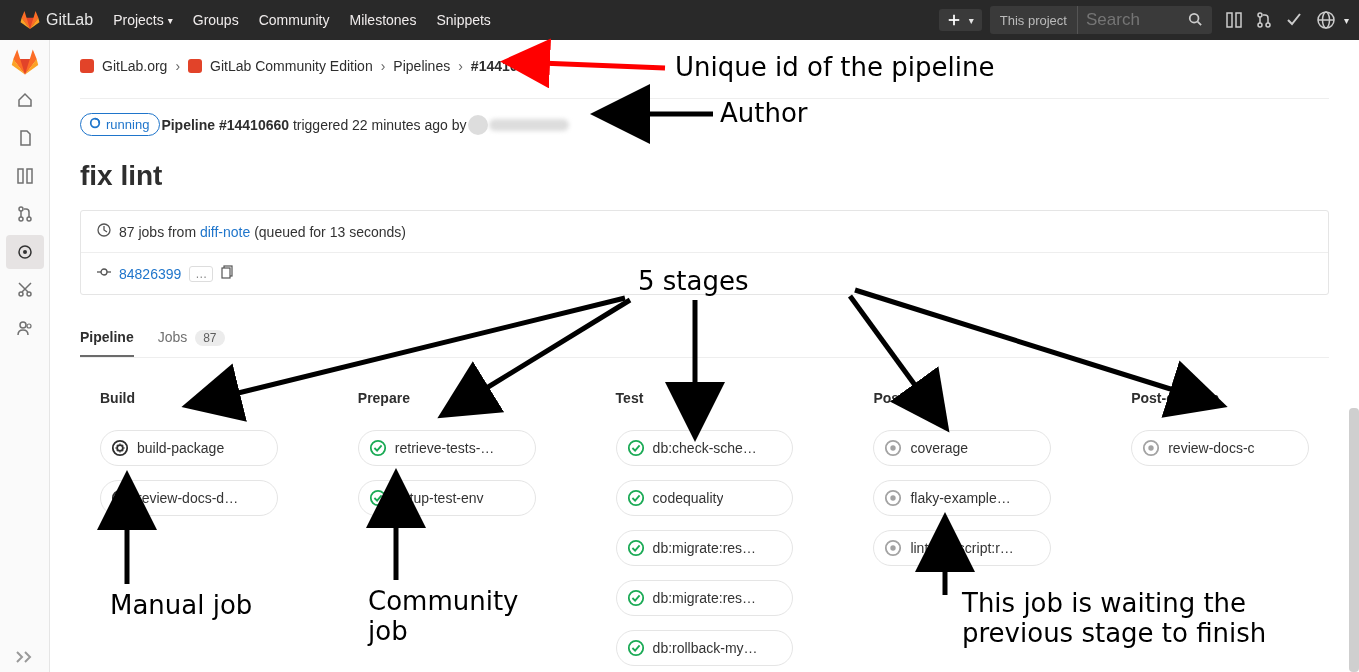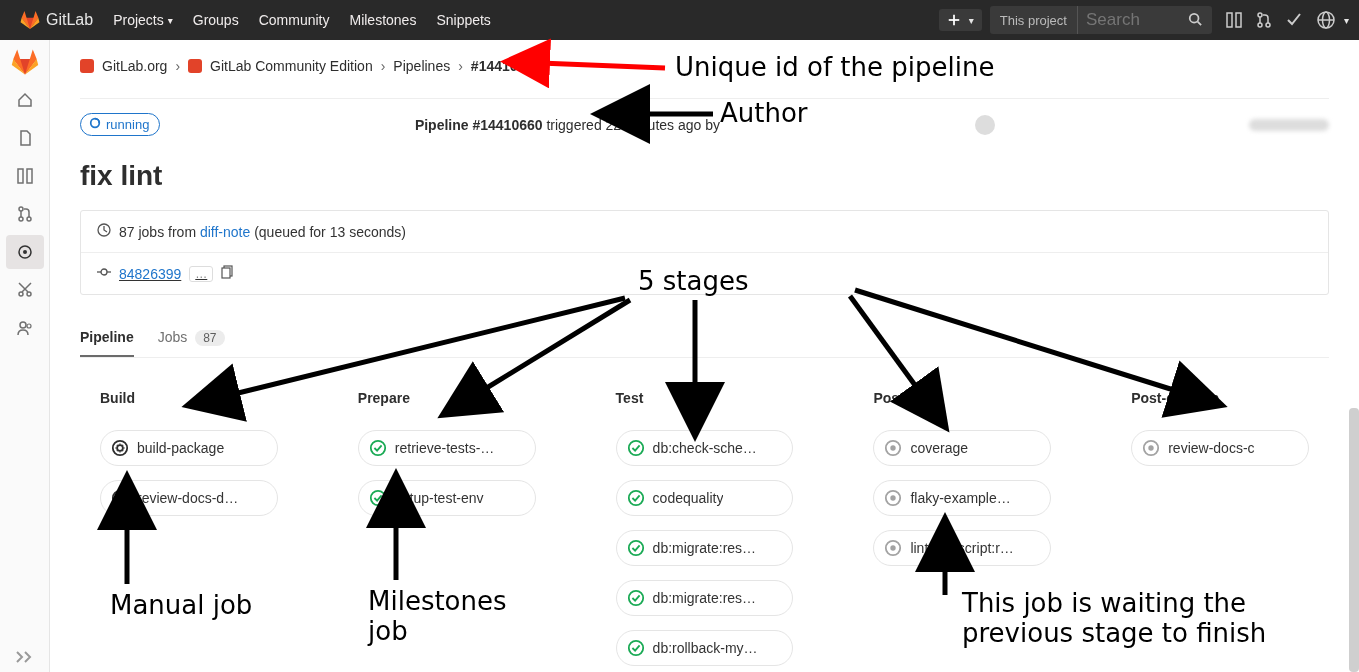--- a/index.html
+++ b/index.html
@@ -28,32 +28,32 @@
   .sbicon { width:16px; height:16px; }
 
   
   .main { position:absolute; left:50px; top:40px; right:0; bottom:0; overflow:hidden; padding:0; }
   .inner { padding:18px 30px 0 30px; }
   .breadcrumbs { display:flex; align-items:center; gap:8px; color:#666; font-size:14px; padding-bottom:24px; border-bottom:1px solid #eee; }
   .breadcrumbs a { color:#2e2e2e; text-decoration:none; }
   .breadcrumbs .crumb-av { width:14px; height:14px; border-radius:3px; background:#e24329; }
   .breadcrumbs strong { color:#2e2e2e; font-weight:700; }
 
-  .status-row { display:flex; align-items:center; gap:10px; padding:14px 0 0 0;justify-content:space-between; }
+  .status-row { display:flex; align-items:center; gap:1px; padding:14px 0 0 0; }
   .status-badge { border:1px solid #1f75cb; color:#1f75cb; border-radius:14px; padding:3px 10px 3px 8px; display:flex; align-items:center; gap:5px; font-size:13px; }
   .status-badge .dot svg { width:12px; height:12px; }
   .status-text { font-size:14px; }
   .author-av { width:20px; height:20px; border-radius:50%; background:#ddd; }
   .author-name { display:inline-block; width:80px; height:12px; background:#ddd; border-radius:6px; filter:blur(2px); }
 
   h1.h-title { font-size:28px; font-weight:600; margin:24px 0 18px 0; }
 
   .info-card { border:1px solid #e5e5e5; border-radius:3px; }
   .info-row { padding:12px 16px; display:flex; align-items:center; gap:8px; color:#333; font-size:14px; }
-  .info-row + .info-row { border-top:1px solid #eee;text-decoration:underline; }
+  .info-row + .info-row { border-top:1px solid #eee; }
   .info-row a { color:#1f75cb; text-decoration:none; }
   .mini-icon { color:#666; }
 
   
   .tabs { display:flex; gap:24px; margin-top:22px; border-bottom:1px solid #eee; }
   .tab { padding:12px 0; color:#707070; cursor:pointer; font-size:14px; }
   .tab.active { color:#2e2e2e; font-weight:700; box-shadow:inset 0 -2px 0 #6b6b6b; }
   .tab .count { background:#ececec; color:#5e5e5e; border-radius:10px; padding:1px 8px; font-size:12px; margin-left:4px; }
 
   
@@ -421,14 +421,14 @@
   <line x1="127" y1="584" x2="127" y2="520" stroke="#000" stroke-width="5" marker-end="url(#ah-blk)"></line>
 
   <line x1="396" y1="580" x2="396" y2="518" stroke="#000" stroke-width="5" marker-end="url(#ah-blk)"></line>
 
   <line x1="945" y1="595" x2="945" y2="562" stroke="#000" stroke-width="5" marker-end="url(#ah-blk)"></line>
 </svg>
 <div class="anno" style="left:675px;top:52px">Unique id of the pipeline</div>
 <div class="anno" style="left:720px;top:98px">Author</div>
 <div class="anno" style="left:638px;top:266px">5 stages</div>
 <div class="anno" style="left:110px;top:590px">Manual job</div>
-<div class="anno" style="left:368px;top:586px;max-width:180px">Milestones job</div>
+<div class="anno" style="left:368px;top:586px;max-width:180px">Community job</div>
 <div class="anno" style="left:962px;top:588px;max-width:380px">This job is waiting the previous stage to finish</div>
 
 </body></html>

